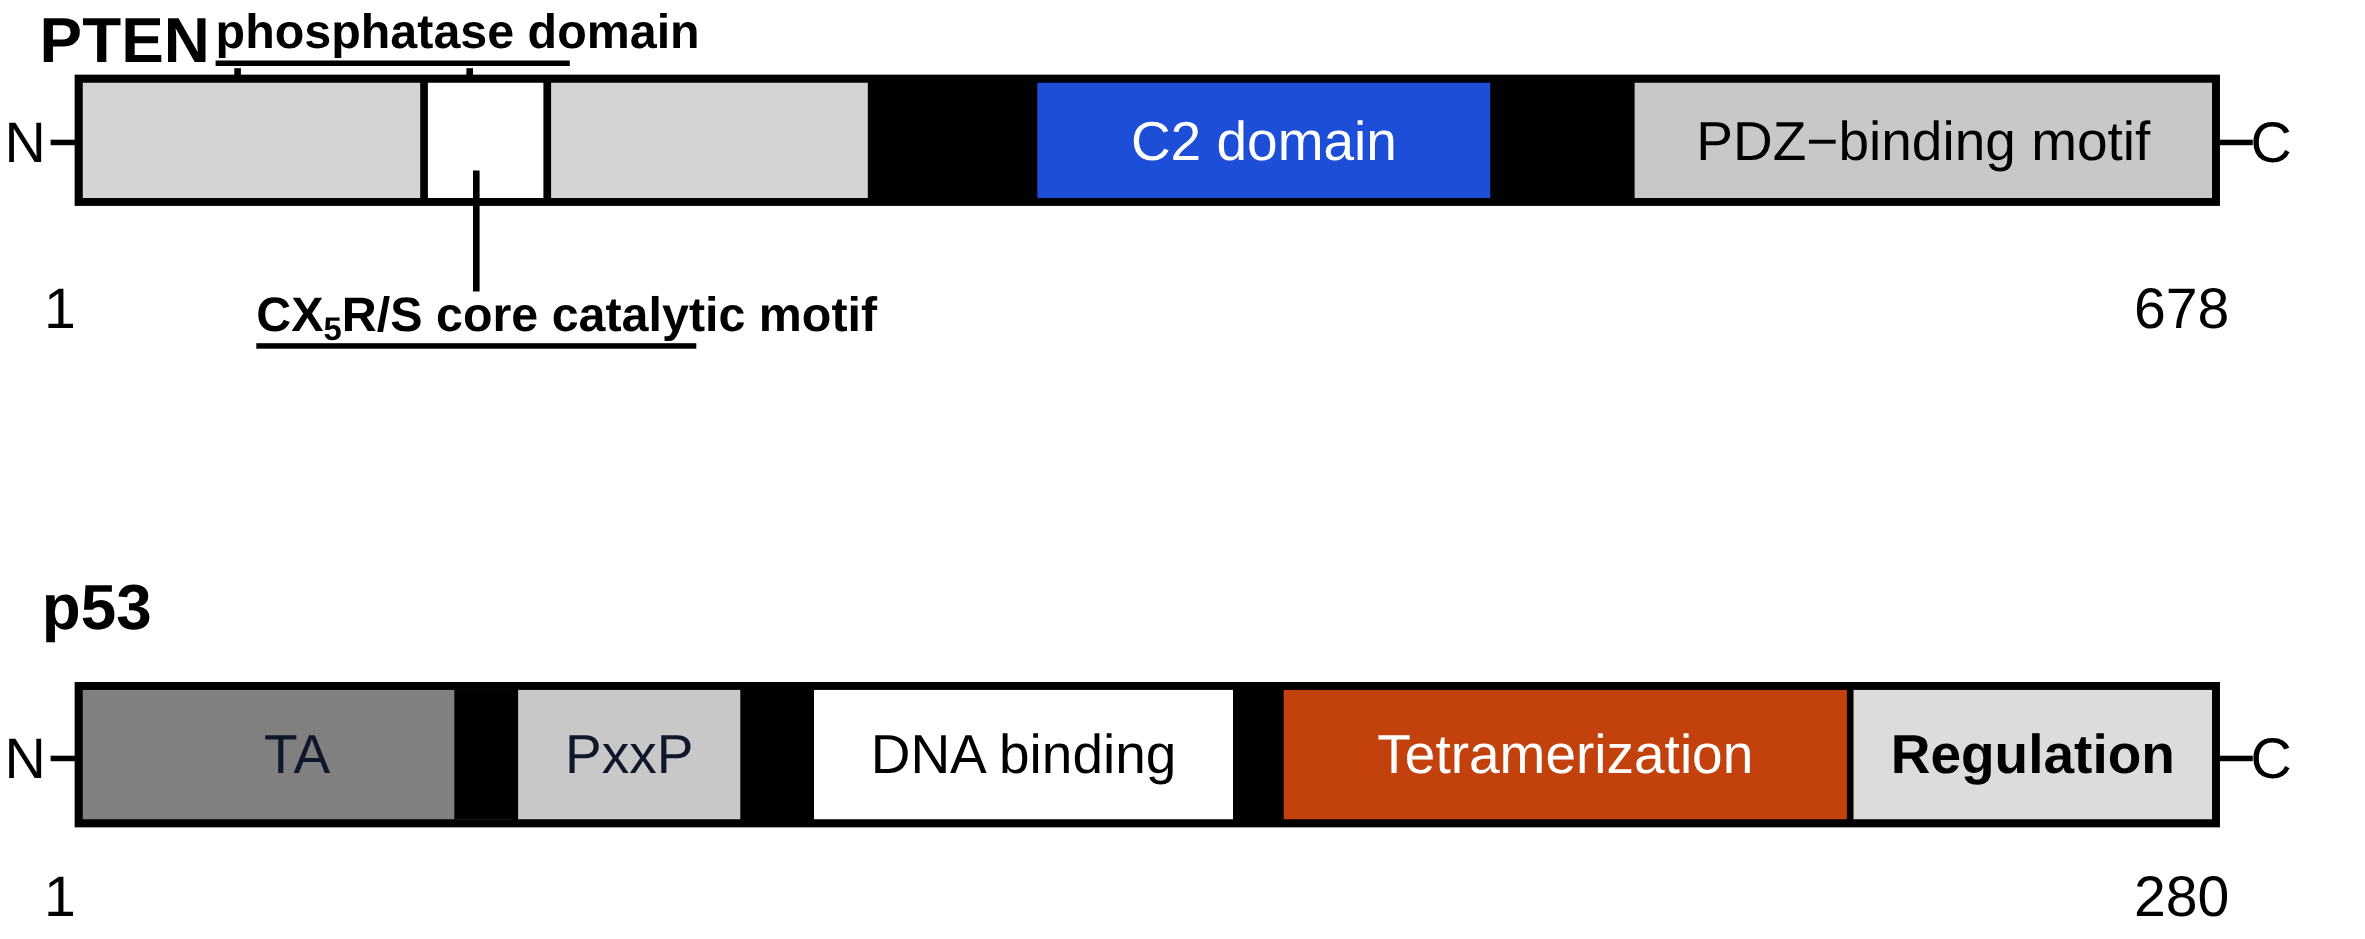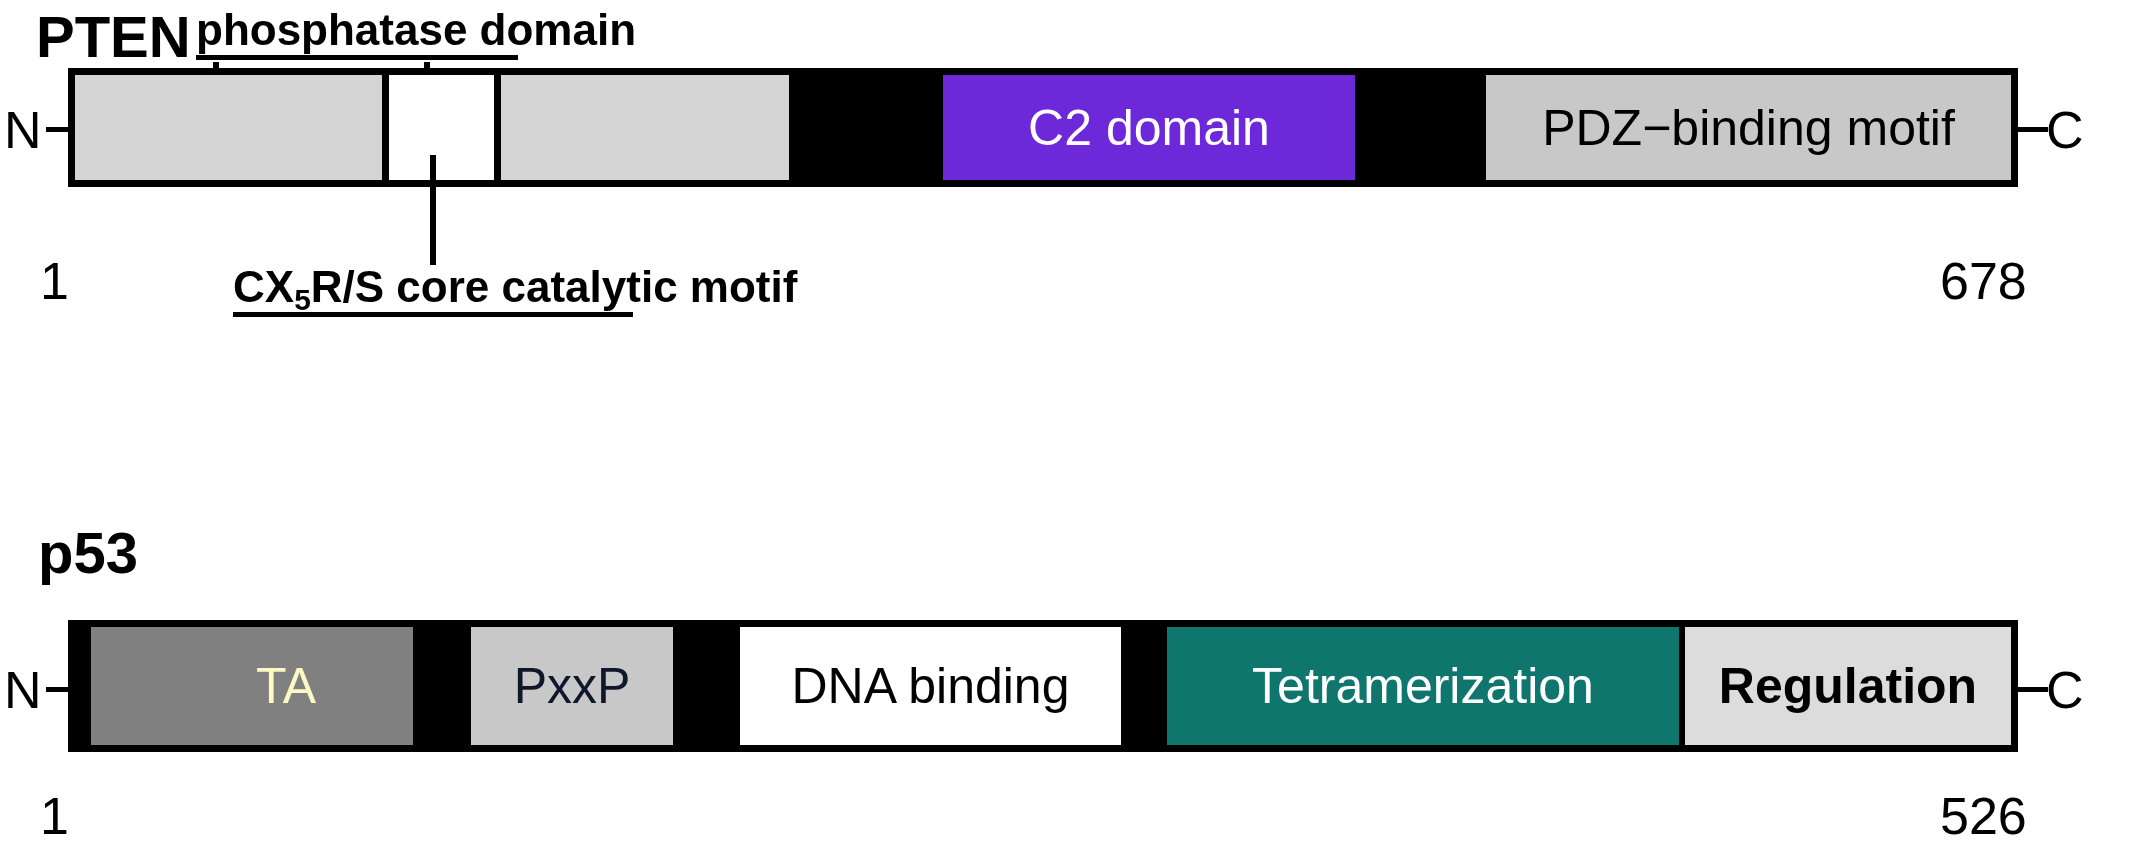--- a/index.html
+++ b/index.html
@@ -115,21 +115,21 @@
   <div class="protein-bar" style="left:68px; top:68px; width:1950px; height:119px;">
 
     <div class="segment" style="left:0px; width:307px; background:#d4d4d4; color:#000;"></div>
 
     <div class="segment" style="left:314px; width:105px; background:#ffffff; color:#000;"></div>
 
     <div class="segment" style="left:426px; width:288px; background:#d4d4d4; color:#000;"></div>
 
     <div class="segment linker" style="left:714px; width:154px;"></div>
 
-    <div class="segment" style="left:868px; width:412px; background:#6d28d9; color:#ffffff;">C2 domain</div>
+    <div class="segment" style="left:868px; width:412px; background:#1d4ed8; color:#ffffff;">C2 domain</div>
 
     <div class="segment linker" style="left:1280px; width:131px;"></div>
 
     <div class="segment" style="left:1411px; width:525px; background:#c8c8c8; color:#000;">PDZ−binding motif</div>
   </div>
 
   <div class="terminus-tick" style="left:2018px; top:127px; width:30px;"></div>
   <div class="terminus" style="left:2046px; top:104px;">C</div>
 
   <div class="residue-num" style="left:40px; top:255px;">1</div>
@@ -139,36 +139,36 @@
   <div class="annot-label" style="left:233px; top:265px; width:400px;"><span>CX</span><sub>5</sub><span>R/S core catalytic motif</span></div>
 
   <div class="protein-title" style="left:38px; top:524px;">p53</div>
 
   <div class="terminus" style="left:4px; top:470px;"></div>
   <div class="terminus" style="left:4px; top:664px;">N</div>
   <div class="terminus-tick" style="left:46px; top:687px; width:30px;"></div>
 
   <div class="protein-bar" style="left:68px; top:620px; width:1950px; height:132px;">
 
-    <div class="segment" style="left:16px; width:390px; background:#808080; color:#fef9c3;">TA</div>
+    <div class="segment" style="left:0px; width:390px; background:#808080; color:#0f172a;">TA</div>
 
     <div class="segment linker" style="left:338px; width:58px;"></div>
 
     <div class="segment" style="left:396px; width:202px; background:#c8c8c8; color:#0f172a;">PxxP</div>
 
     <div class="segment linker" style="left:619px; width:46px;"></div>
 
     <div class="segment" style="left:665px; width:381px; background:#ffffff; color:#000;">DNA binding</div>
 
     <div class="segment linker" style="left:1046px; width:46px;"></div>
 
-    <div class="segment" style="left:1092px; width:512px; background:#0f766e; color:#ffffff;">Tetramerization</div>
+    <div class="segment" style="left:1092px; width:512px; background:#c2410c; color:#ffffff;">Tetramerization</div>
 
     <div class="segment" style="left:1610px; width:326px; background:#dcdcdc; color:#000;font-weight:bold;">Regulation</div>
   </div>
 
   <div class="terminus-tick" style="left:2018px; top:687px; width:30px;"></div>
   <div class="terminus" style="left:2046px; top:664px;">C</div>
 
   <div class="residue-num" style="left:40px; top:790px;">1</div>
-  <div class="residue-num" style="left:1940px; top:790px;">526</div>
+  <div class="residue-num" style="left:1940px; top:790px;">280</div>
 
 </div>
 
 </body></html>

